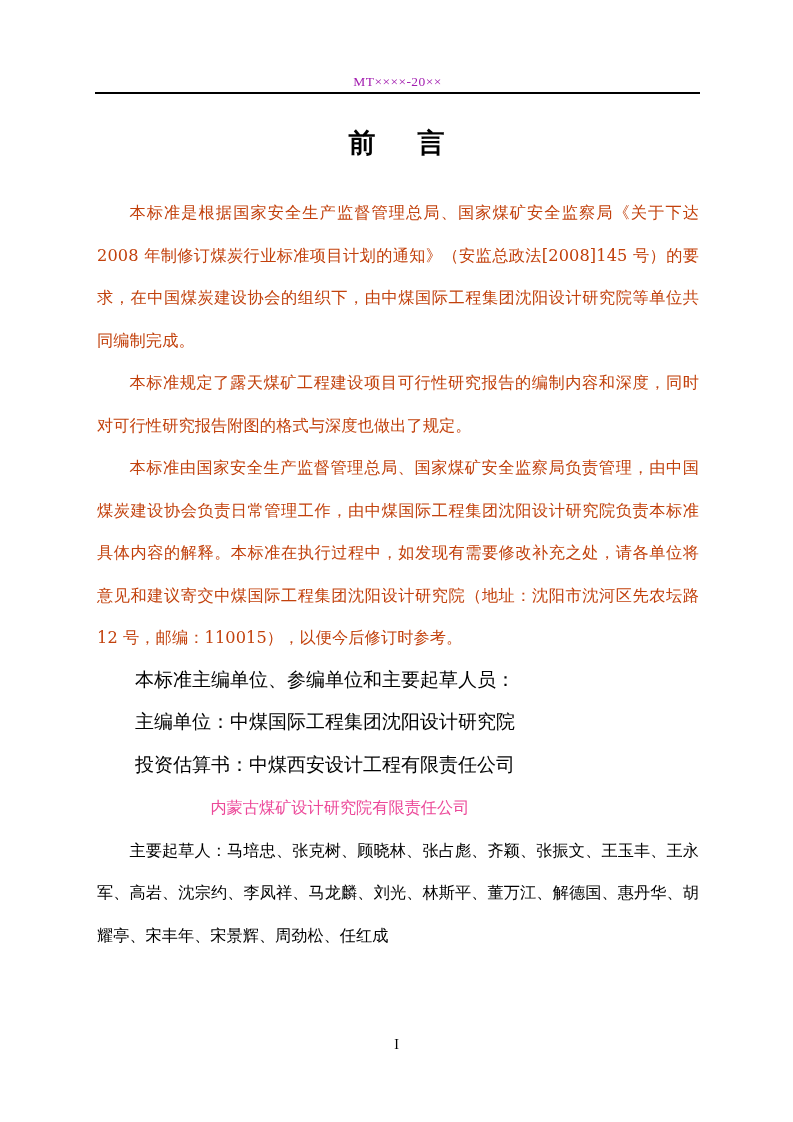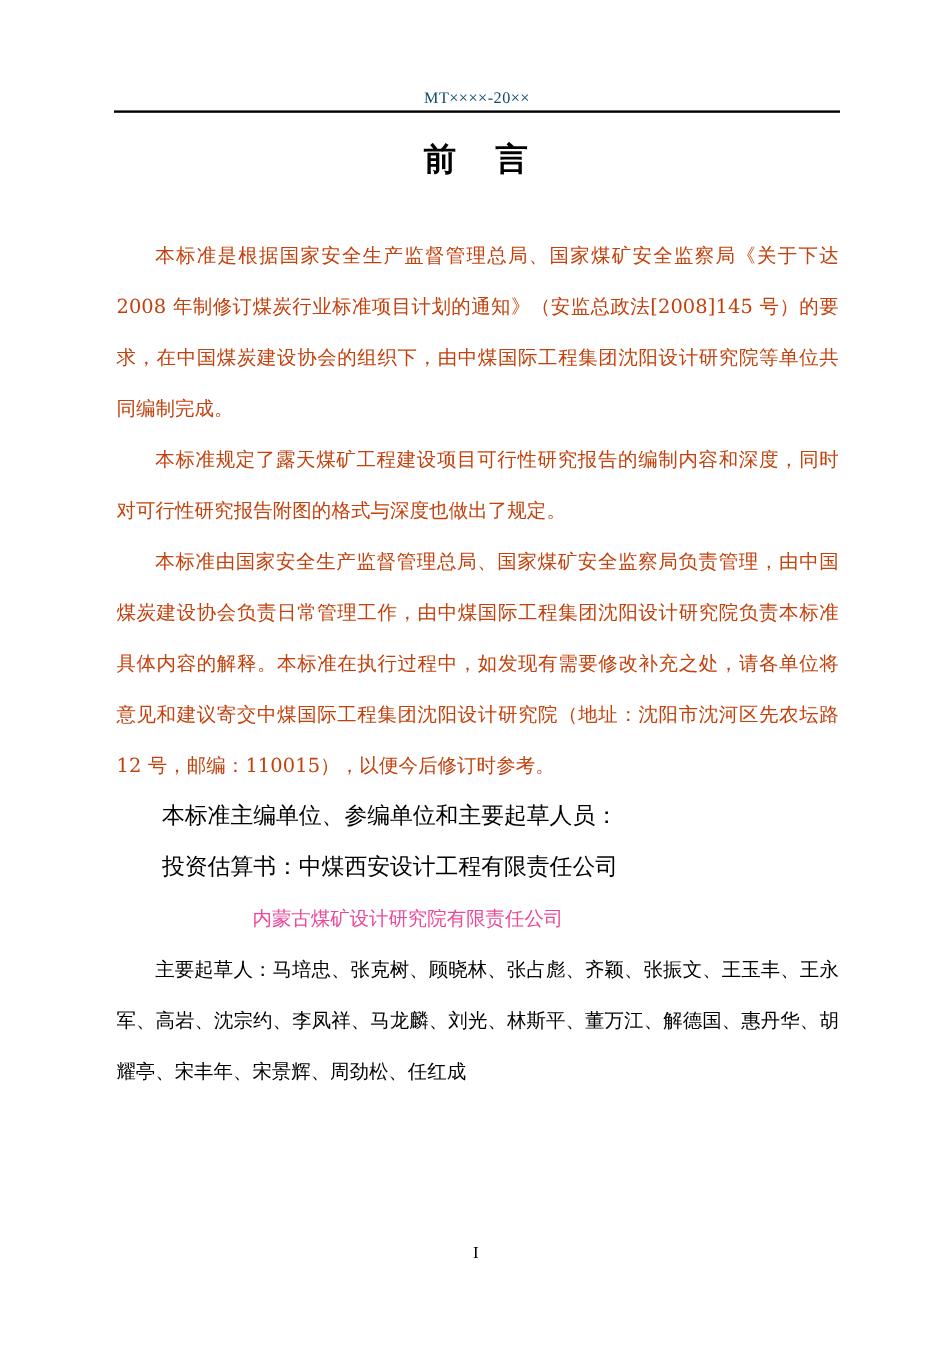--- a/index.html
+++ b/index.html
@@ -30,37 +30,37 @@
     left: 95px;
     top: 74px;
     width: 605px;
   }
   .header-text {
     text-align: center;
     font-family: "Liberation Serif", "DejaVu Serif", serif;
     font-size: 13.5px;
     letter-spacing: 0.4px;
     line-height: 16px;
-    color: #0c4a6e;
+    color: #a21caf;
     white-space: nowrap;
   }
   .header-rule {
     margin-top: 2px;
     border-top: 2px solid #000;
     width: 605px;
   }
 
   
   .doc-title {
     position: absolute;
     left: 0;
-    top: 115px;
+    top: 125px;
     width: 793px;
     text-align: center;
-    font-family: Liberation Serif, serif;
+    font-family: Liberation Mono, monospace;
     font-weight: bold;
     font-size: 27px;
     letter-spacing: 13px;
     text-indent: 13px;
     color: #000;
   }
 
   
   .body-block {
     position: absolute;
@@ -137,20 +137,21 @@
 
     <p class="para">本标准是根据国家安全生产监督管理总局、国家煤矿安全监察局《关于下达 2008 年制修订煤炭行业标准项目计划的通知》（安监总政法[2008]145 号）的要求，在中国煤炭建设协会的组织下，由中煤国际工程集团沈阳设计研究院等单位共同编制完成。</p>
 
     <p class="para">本标准规定了露天煤矿工程建设项目可行性研究报告的编制内容和深度，同时对可行性研究报告附图的格式与深度也做出了规定。</p>
 
 
     <p class="para">本标准由国家安全生产监督管理总局、国家煤矿安全监察局负责管理，由中国煤炭建设协会负责日常管理工作，由中煤国际工程集团沈阳设计研究院负责本标准具体内容的解释。本标准在执行过程中，如发现有需要修改补充之处，请各单位将意见和建议寄交中煤国际工程集团沈阳设计研究院（地址：沈阳市沈河区先农坛路 12 号，邮编：110015），以便今后修订时参考。</p>
 
     <p class="line">本标准主编单位、参编单位和主要起草人员：</p>
 
+    <p class="line">主编单位：中煤国际工程集团沈阳设计研究院</p>
 
     <p class="line">投资估算书：中煤西安设计工程有限责任公司</p>
 
     <p class="line-sub">内蒙古煤矿设计研究院有限责任公司</p>
 
 
     <p class="para-loose">主要起草人：马培忠、张克树、顾晓林、张占彪、齐颖、张振文、王玉丰、王永军、高岩、沈宗约、李凤祥、马龙麟、刘光、林斯平、董万江、解德国、惠丹华、胡耀亭、宋丰年、宋景辉、周劲松、任红成</p>
 
   </div>
 

